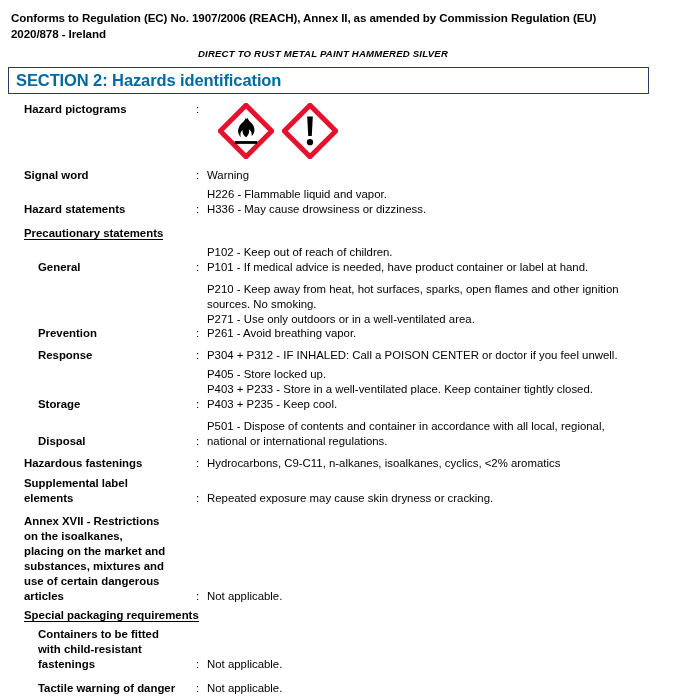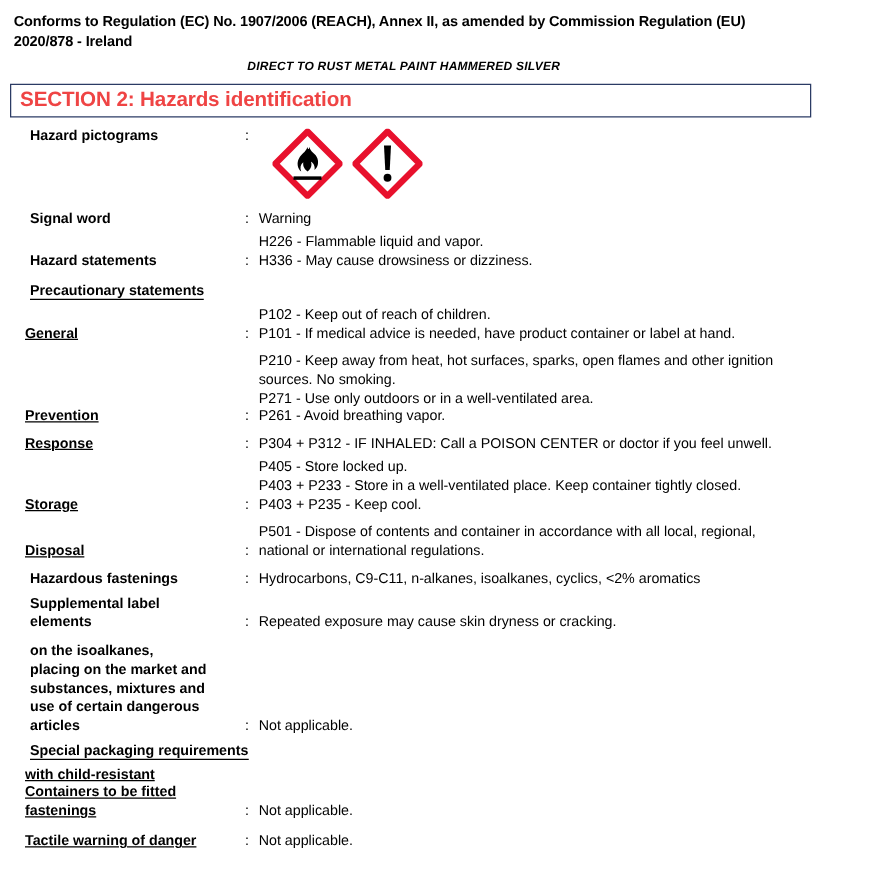--- a/index.html
+++ b/index.html
@@ -49,21 +49,21 @@
     margin: 8px 8px 0 8px;
     border: 1px solid #2b3b64;
     height: 27px;
     display: flex;
     align-items: center;
     box-sizing: border-box;
   }
   .section-bar-title {
     font-size: 16.5px;
     font-weight: bold;
-    color: #ef4444;
+    color: #0369a1;
     padding-left: 7px;
     letter-spacing: -0.1px;
   }
 
   
   .content {
     padding: 0 10px 0 0;
   }
   .row {
     display: flex;
@@ -72,21 +72,21 @@
     line-height: 1.31;
   }
   .row .label {
     font-weight: bold;
     box-sizing: border-box;
     flex: 0 0 auto;
     width: 196px;
     padding-right: 4px;
   }
   .row .label.indent-1 { padding-left: 24px; }
-  .row .label.indent-2 { padding-left: 20px; text-decoration: underline; }
+  .row .label.indent-2 { padding-left: 38px; }
   .row .colon {
     flex: 0 0 auto;
     width: 11px;
     text-align: left;
   }
   .row .value {
     flex: 1 1 auto;
     padding-right: 8px;
   }
   .value-line { display: block; }
@@ -269,42 +269,43 @@
         <span class="value-line">elements</span>
       </div>
       <div class="colon">:</div>
       <div class="value">Repeated exposure may cause skin dryness or cracking.</div>
     </div>
 
     <div class="sp-8"></div>
 
     <div class="row">
       <div class="label indent-1">
+        <span class="value-line">Annex XVII - Restrictions</span>
         <span class="value-line">on the isoalkanes,</span>
         <span class="value-line">placing on the market and</span>
         <span class="value-line">substances, mixtures and</span>
         <span class="value-line">use of certain dangerous</span>
         <span class="value-line">articles</span>
       </div>
       <div class="colon">:</div>
       <div class="value">Not applicable.</div>
     </div>
 
     <div class="sp-6"></div>
 
     <div class="group-heading">
       <span>Special packaging requirements</span>
     </div>
 
     <div class="sp-6"></div>
 
     <div class="row">
       <div class="label indent-2">
+        <span class="value-line">Containers to be fitted</span>
         <span class="value-line">with child-resistant</span>
-        <span class="value-line">Containers to be fitted</span>
         <span class="value-line">fastenings</span>
       </div>
       <div class="colon">:</div>
       <div class="value">Not applicable.</div>
     </div>
 
     <div class="sp-9"></div>
 
     <div class="row">
       <div class="label indent-2">Tactile warning of danger</div>

